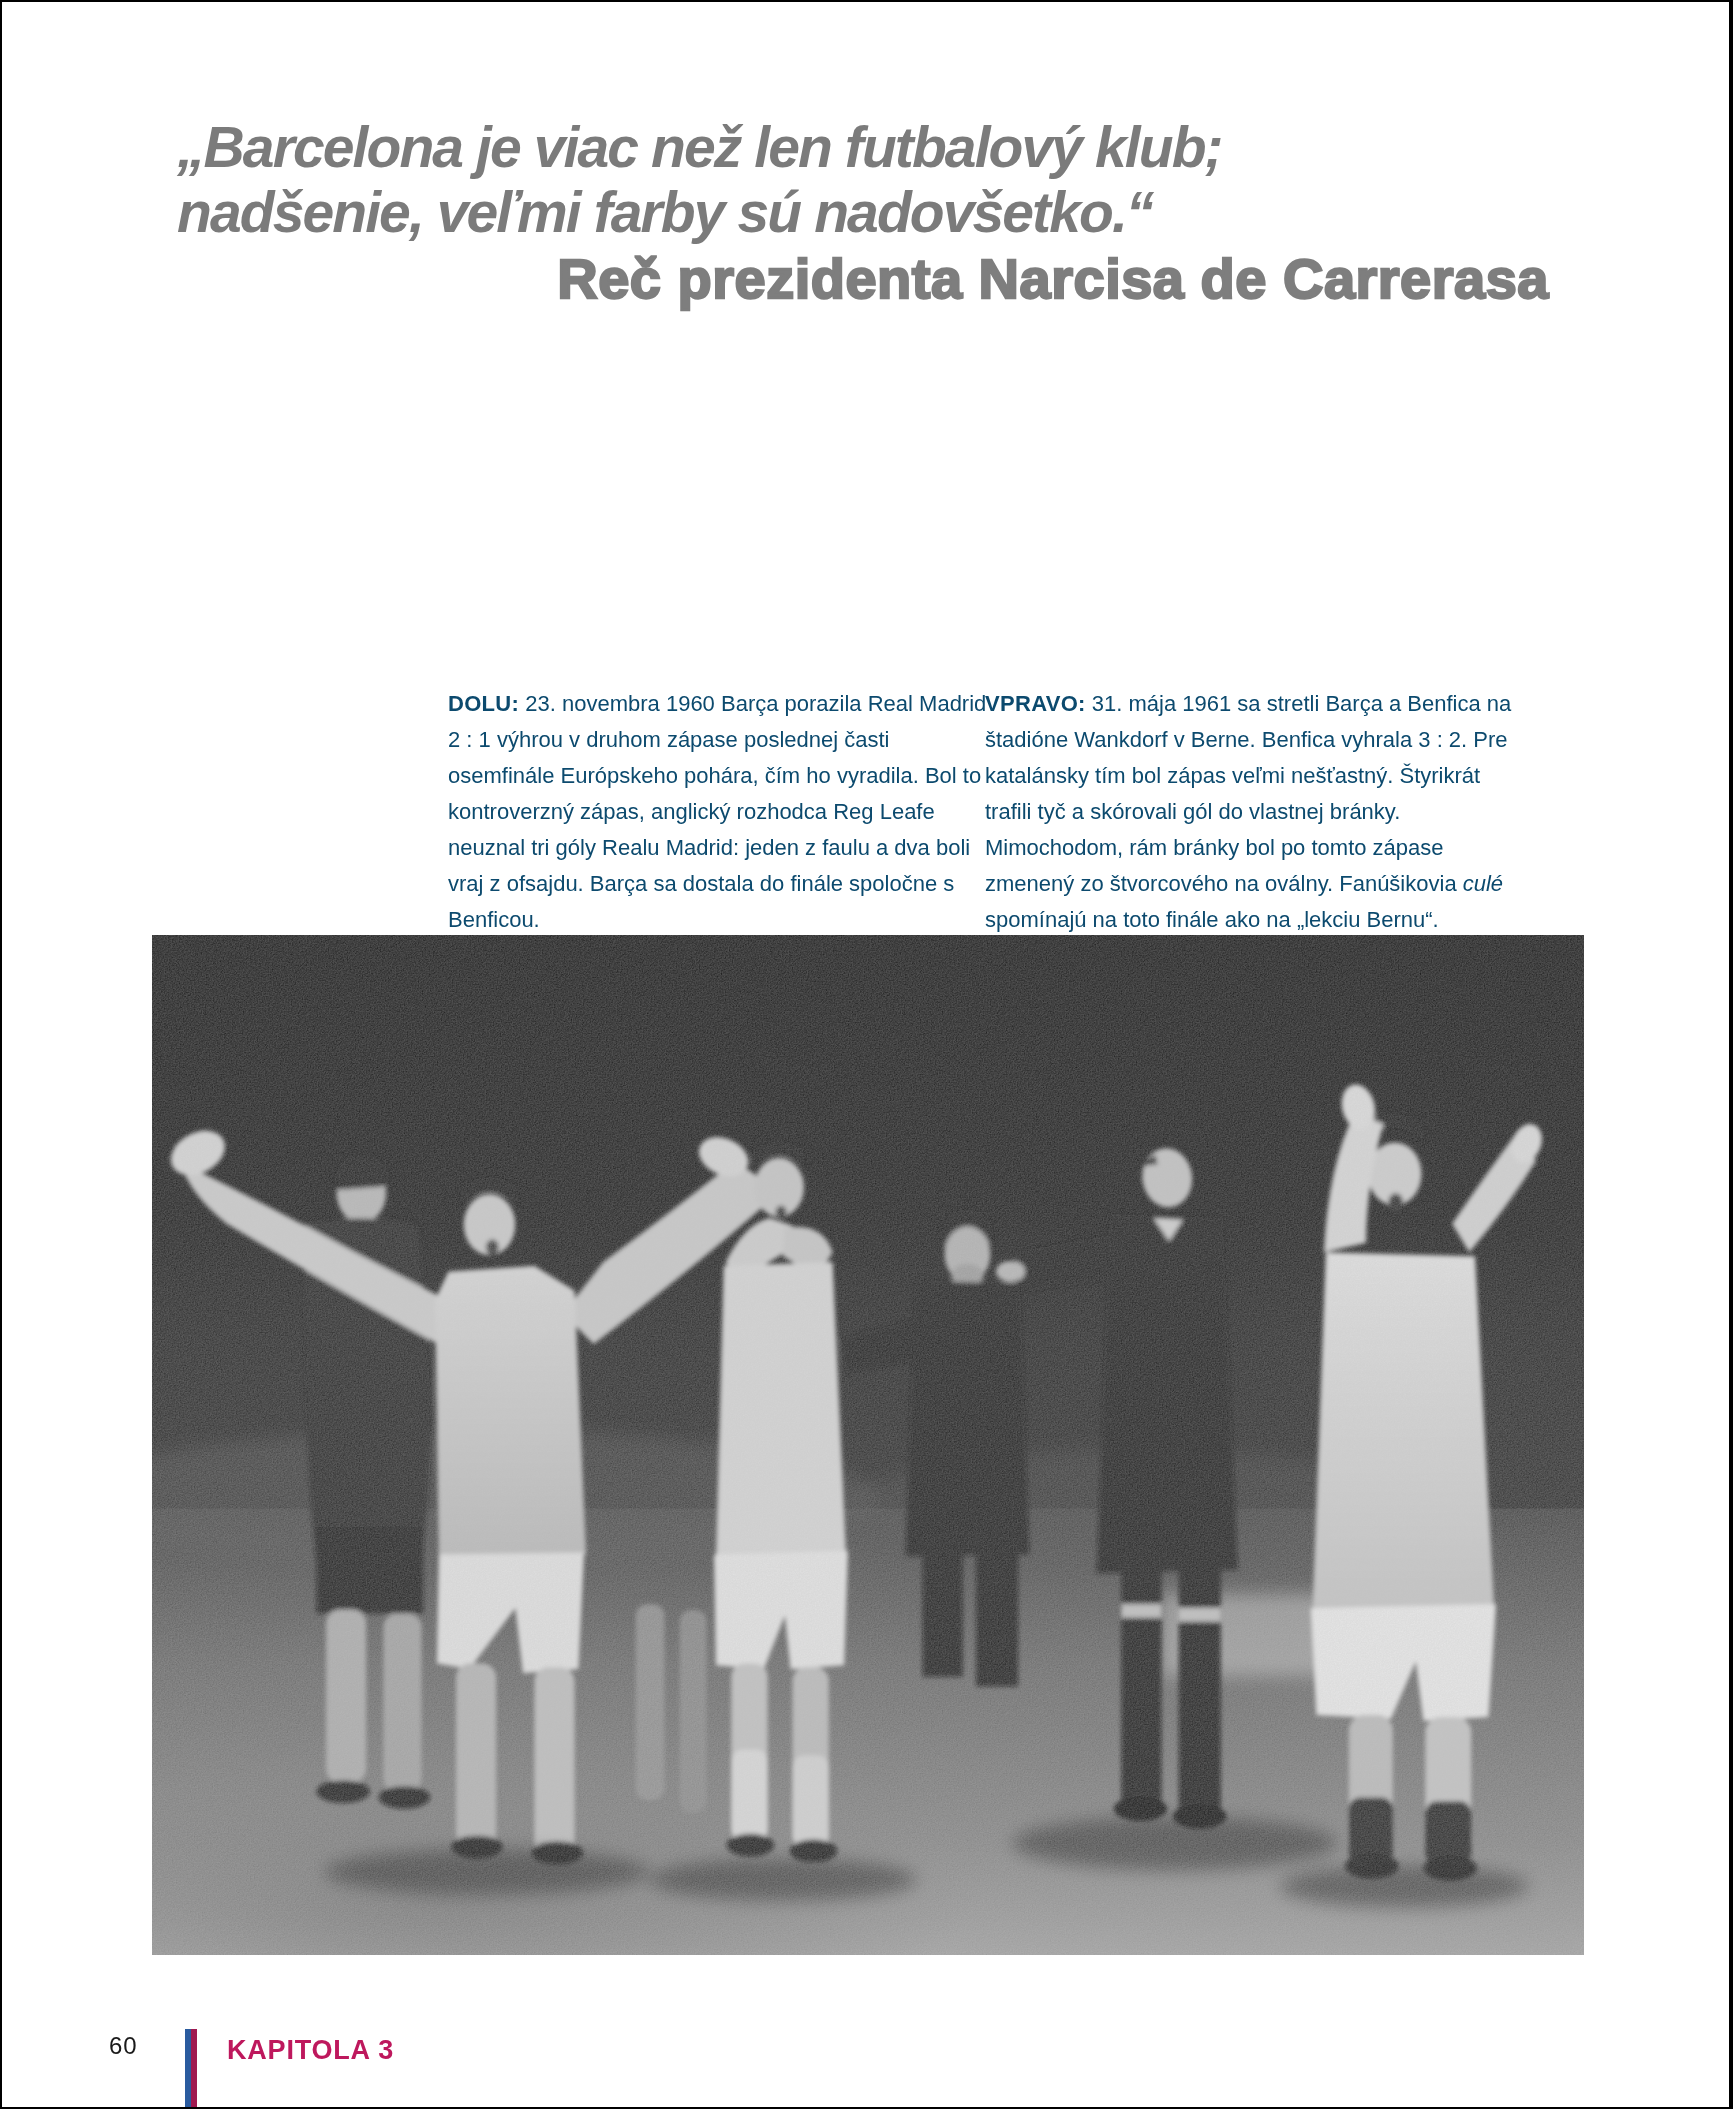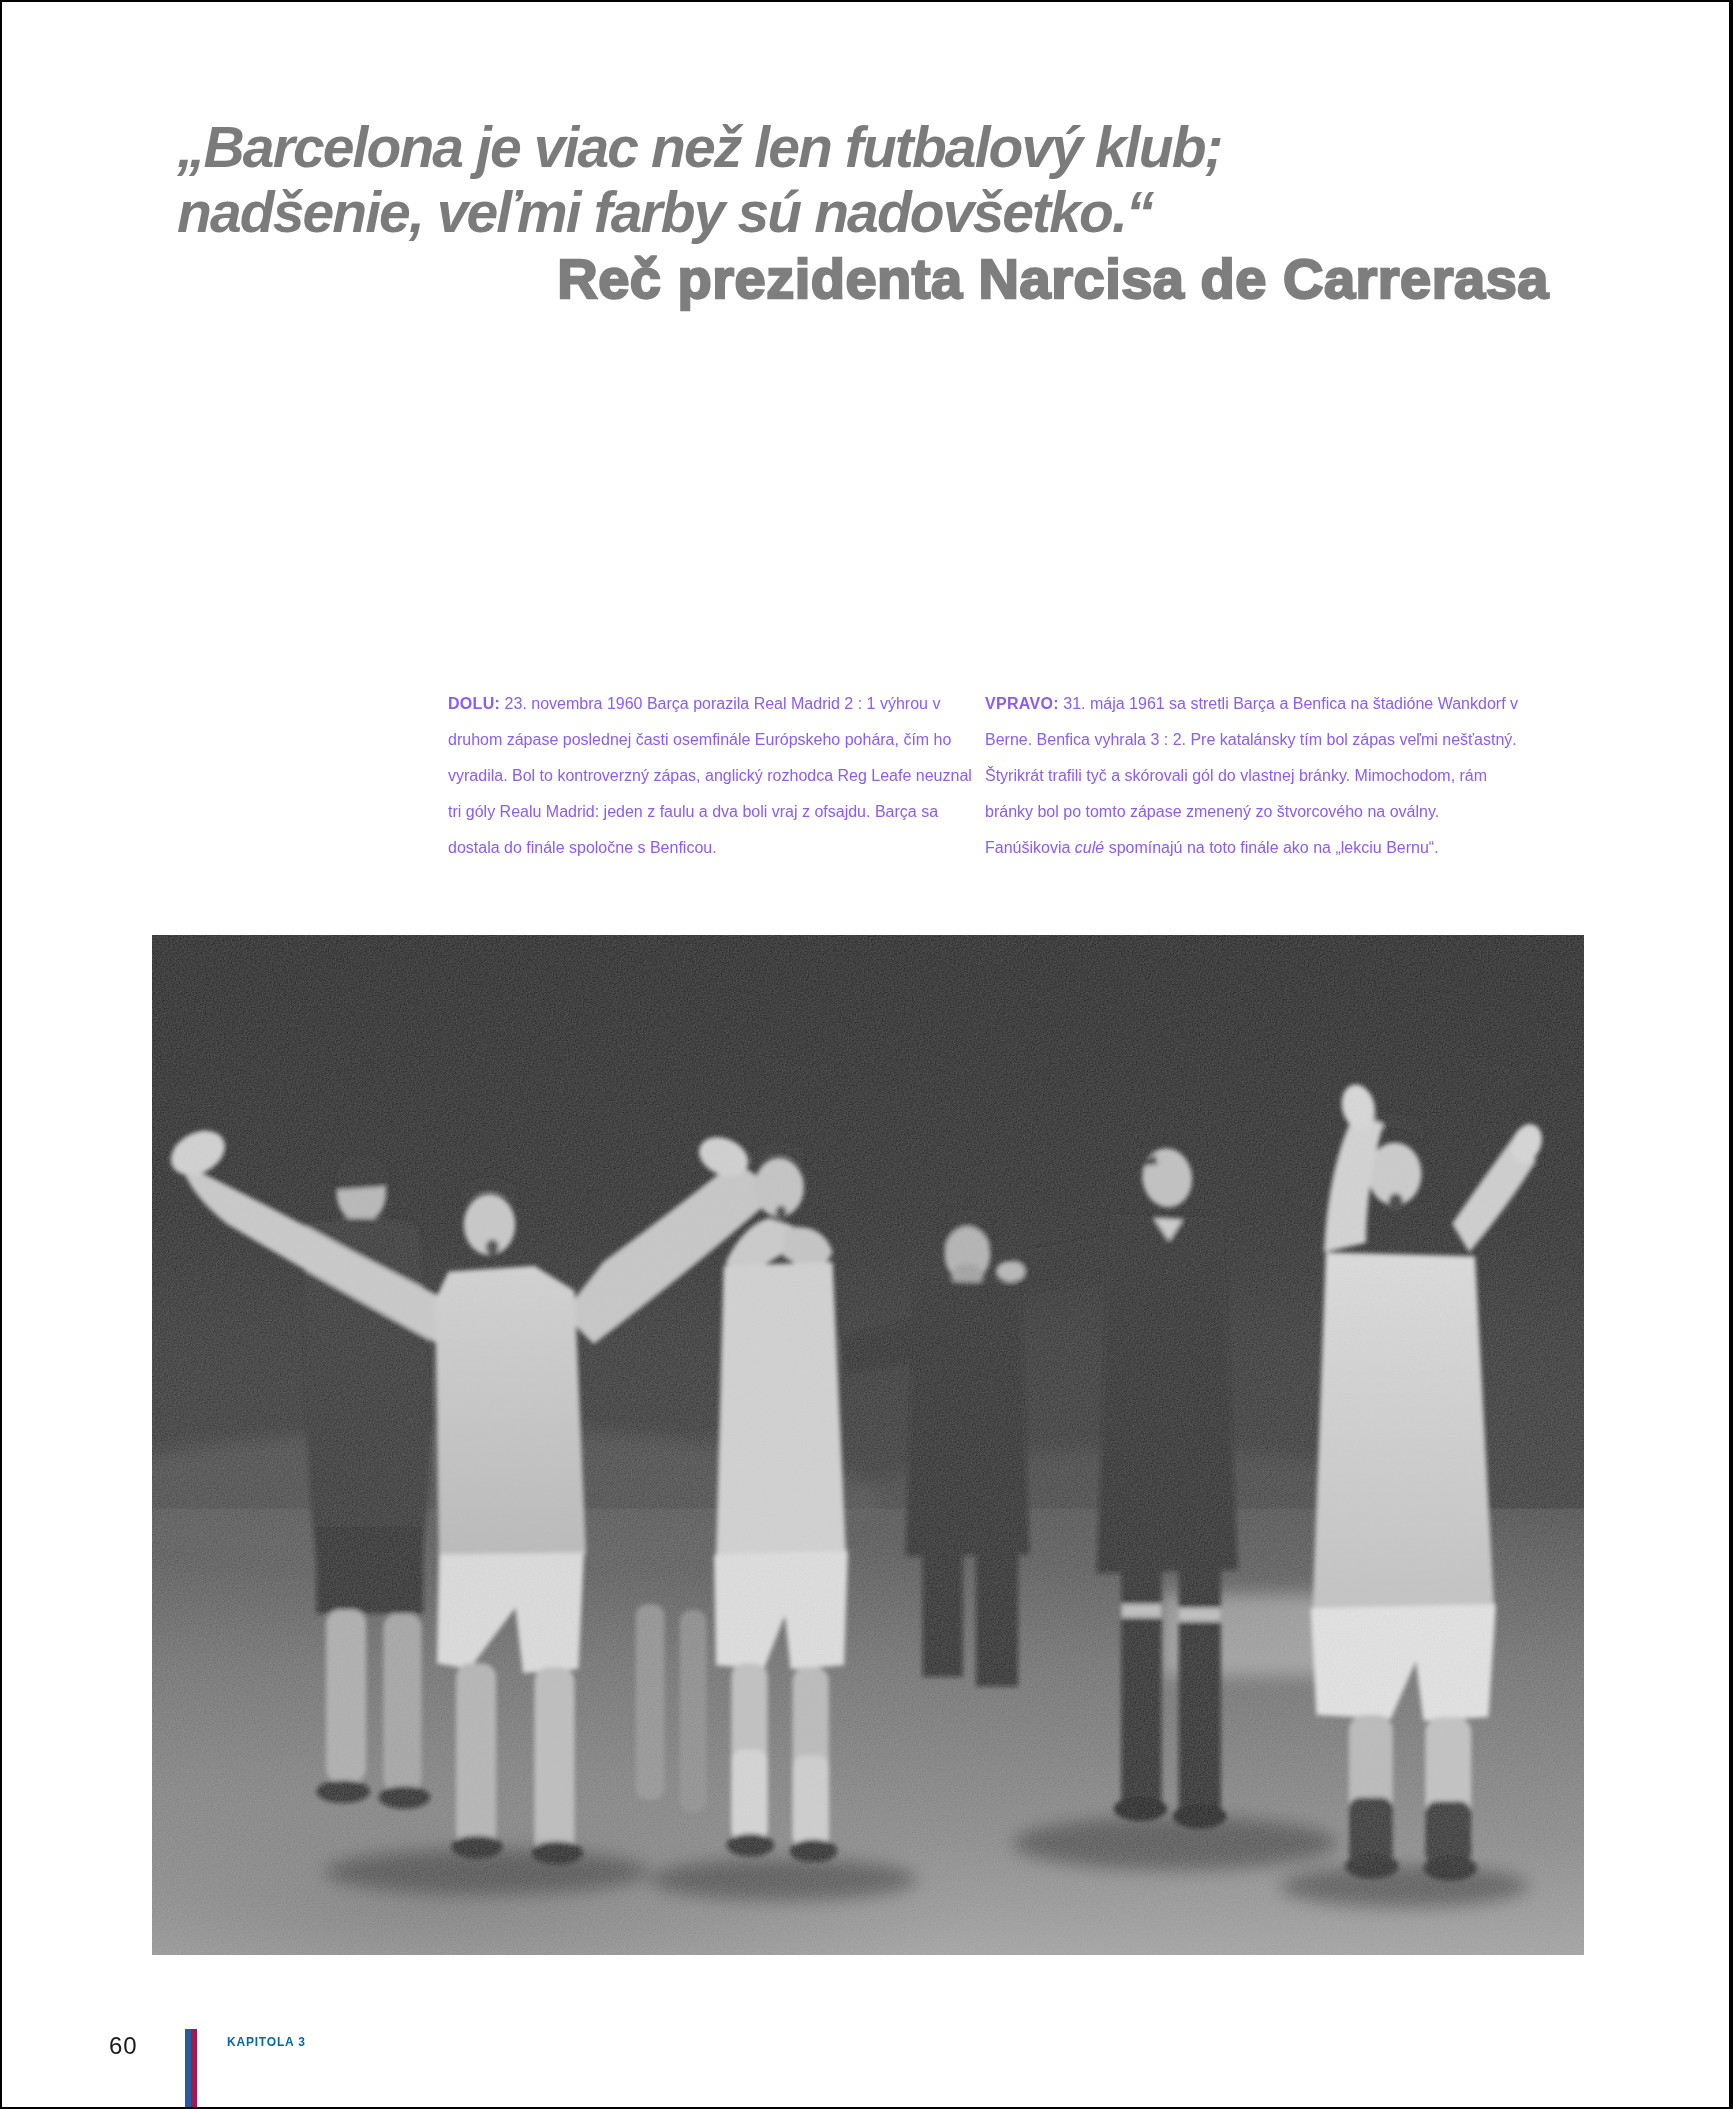--- a/index.html
+++ b/index.html
@@ -41,23 +41,23 @@
     -webkit-text-stroke: 2.3px #7e7e7e;
     white-space: nowrap;
     text-align: right;
   }
 
   
   .caption {
     position: absolute;
     top: 684px;
     width: 540px;
-    font-size: 16px;
+    font-size: 22px;
     line-height: 36px;
-    color: #8b5cf6;
+    color: #0c4a6e;
   }
   .caption.left  { left: 446px; }
   .caption.right { left: 983px; }
   .cap-label { font-weight: bold; letter-spacing: 0.3px; }
   .cap-italic { font-style: italic; }
 
   
   .photo-frame {
     position: absolute;
     left: 150px; top: 933px;
@@ -77,23 +77,23 @@
   }
   .footer-bar {
     position: absolute;
     left: 183px; top: 2027px;
     width: 11.5px; height: 78px;
     background: linear-gradient(to right, #2a5b9f 0 50%, #a01a50 50% 100%);
   }
   .footer-chapter {
     position: absolute;
     left: 225px; top: 2033px;
-    font-size: 12px;
+    font-size: 27px;
     font-weight: bold;
-    color: #0369a1;
+    color: #be185d;
     letter-spacing: 0.8px;
   }
 </style>
 </head>
 <body>
 
 <div class="page">
 
   <div class="quote-block">
     <div class="quote-line">„Barcelona je viac než len futbalový klub;</div>

